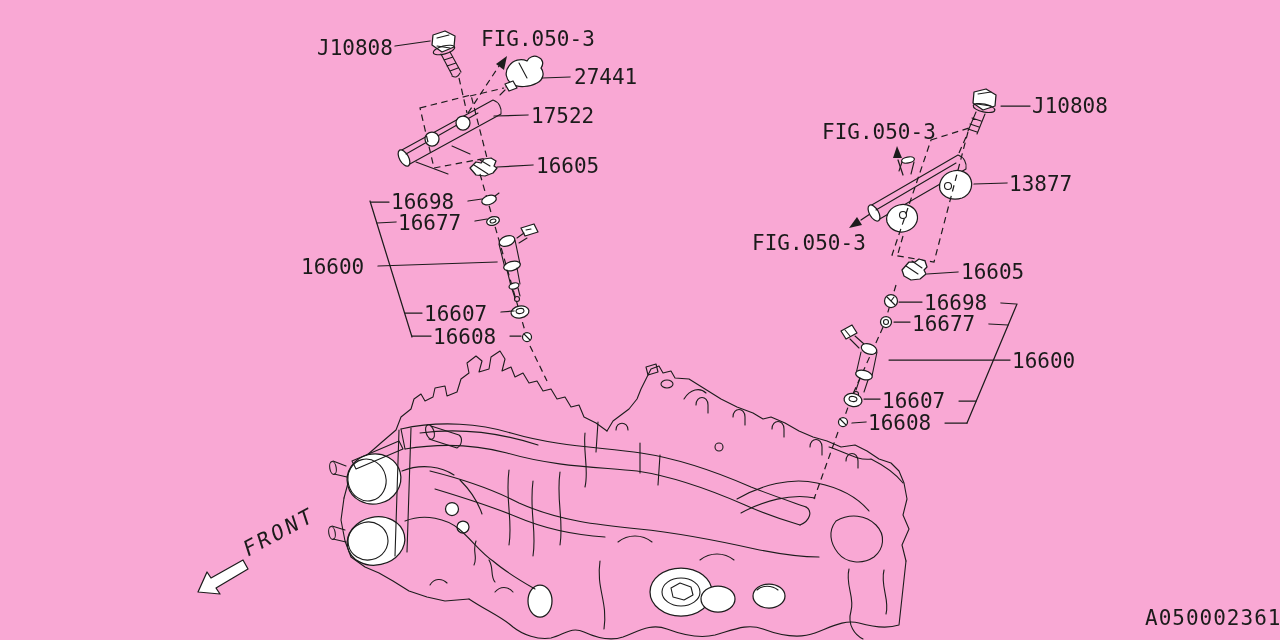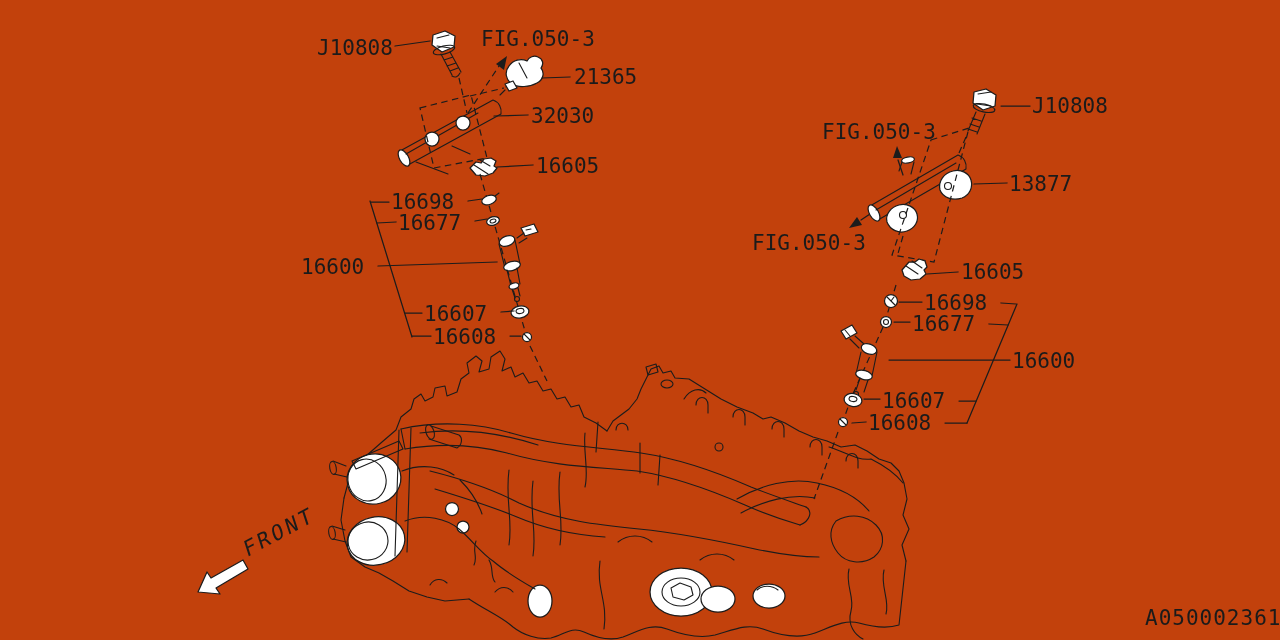--- a/index.html
+++ b/index.html
@@ -1,17 +1,17 @@
 <!DOCTYPE html>
 <html><head>
 <meta charset="utf-8">
 <style>
   html,body{margin:0;padding:0;background:#fff;}
   .canvas{
-    position:relative;width:1280px;height:640px;background:#c2410c;overflow:hidden;
+    position:relative;width:1280px;height:640px;background:#f9a8d4;overflow:hidden;
     font-family:"DejaVu Sans Mono","Liberation Mono",monospace;
   }
   .canvas svg{position:absolute;left:0;top:0;}
   .lbl{
     position:absolute;font-size:21px;line-height:1;color:#1b1b1b;
     letter-spacing:0px;white-space:nowrap;user-select:none;
   }
   .lbl.front{
     transform:rotate(-28deg) skewX(-10deg);transform-origin:0% 100%;
     letter-spacing:3px;font-size:21px;
@@ -255,22 +255,22 @@
     </g>
   </g>
 
   <g>
     <polygon class="w" points="243,560 211,578 207,572 198,592 220,594 216,588 248,569"></polygon>
   </g>
 </svg>
 
   <div class="lbl" style="left:317px;top:38px">J10808</div>
   <div class="lbl" style="left:481px;top:29px">FIG.050-3</div>
-  <div class="lbl" style="left:574px;top:67px">21365</div>
-  <div class="lbl" style="left:531px;top:106px">32030</div>
+  <div class="lbl" style="left:574px;top:67px">27441</div>
+  <div class="lbl" style="left:531px;top:106px">17522</div>
   <div class="lbl" style="left:536px;top:156px">16605</div>
   <div class="lbl" style="left:391px;top:192px">16698</div>
   <div class="lbl" style="left:398px;top:213px">16677</div>
   <div class="lbl" style="left:301px;top:257px">16600</div>
   <div class="lbl" style="left:424px;top:304px">16607</div>
   <div class="lbl" style="left:433px;top:327px">16608</div>
 
   <div class="lbl" style="left:1032px;top:96px">J10808</div>
   <div class="lbl" style="left:822px;top:122px">FIG.050-3</div>
   <div class="lbl" style="left:752px;top:233px">FIG.050-3</div>

